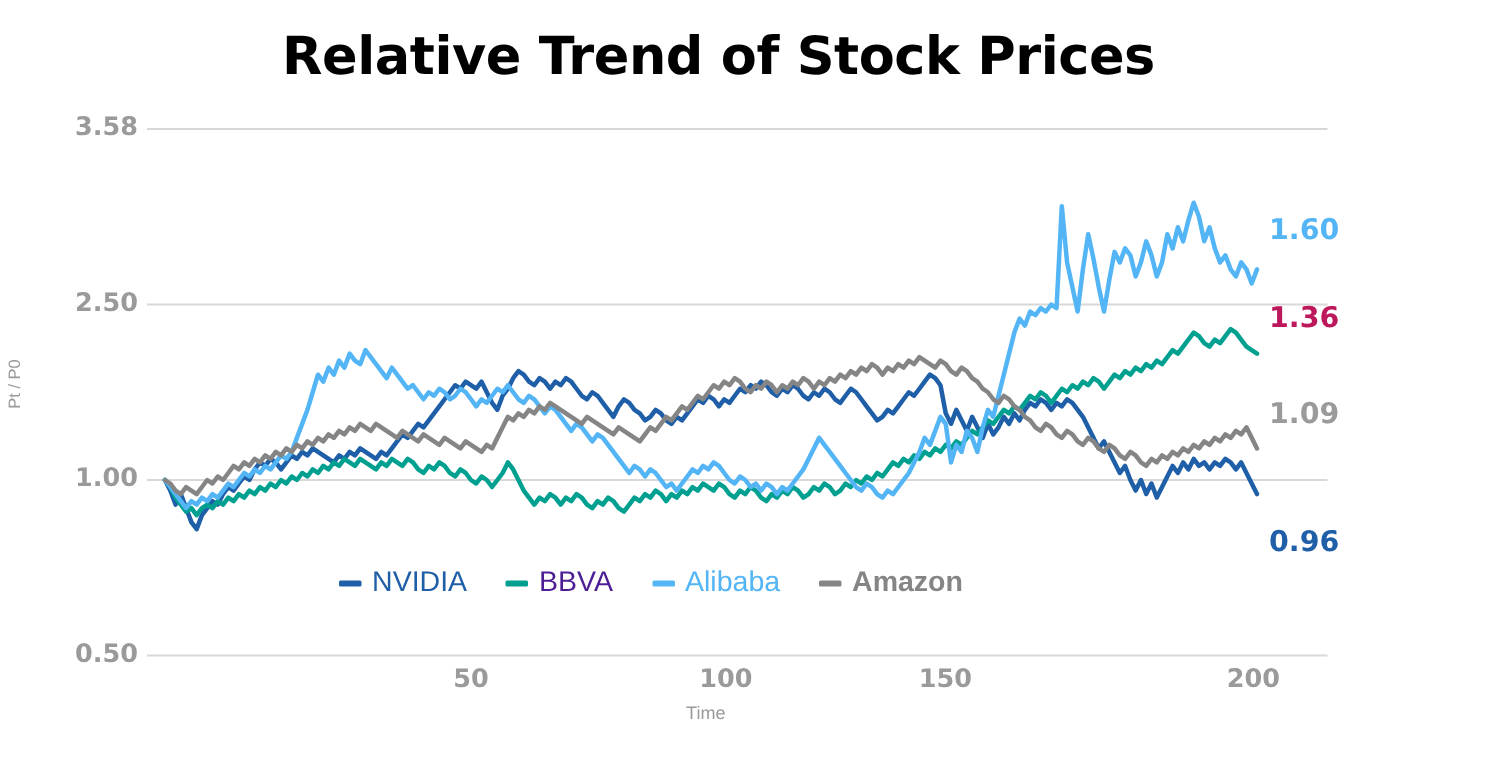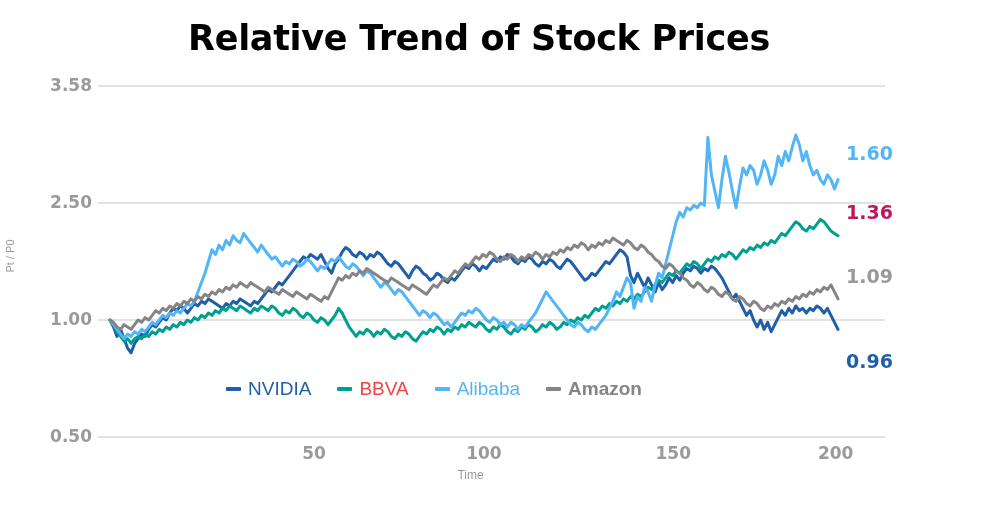--- a/index.html
+++ b/index.html
@@ -141,41 +141,41 @@
 
   <div id="y-tick-layer">
       <div class="y-tick-label" style="left: 40px; top: 75px;">3.58</div>
       <div class="y-tick-label" style="left: 40px; top: 192px;">2.50</div>
       <div class="y-tick-label" style="left: 40px; top: 309px;">1.00</div>
       <div class="y-tick-label" style="left: 40px; top: 426px;">0.50</div>
     </div>
   <div id="x-tick-layer">
       <div class="x-tick-label" style="left: 245.845px; top: 443px;">50</div>
       <div class="x-tick-label" style="left: 421.691px; top: 443px;">100</div>
-      <div class="x-tick-label" style="left: 611px; top: 443px;">150</div>
+      <div class="x-tick-label" style="left: 568px; top: 443px;">150</div>
       <div class="x-tick-label" style="left: 773.382px; top: 443px;">200</div>
     </div>
   <div id="end-label-layer">
       <div class="end-label" style="color: rgb(83, 181, 245); left: 846px; top: 142px;">1.60</div>
       <div class="end-label" style="color: #be185d; left: 846px; top: 201px;">1.36</div>
       <div class="end-label" style="color: rgb(154, 154, 154); left: 846px; top: 265px;">1.09</div>
       <div class="end-label" style="color: rgb(31, 95, 168); left: 846px; top: 339px; margin-top: 11px;">0.96</div>
     </div>
 
   <div class="axis-label-y">Pt / P0</div>
   <div class="axis-label-x">Time</div>
 
   <div class="legend" id="legend">
       <div class="legend-item">
         <span class="legend-dash" style="background: rgb(31, 95, 168);"></span>
         <span class="legend-text" style="color: rgb(31, 95, 168);">NVIDIA</span>
       </div>
       <div class="legend-item">
         <span class="legend-dash" style="background: rgb(0, 160, 144);"></span>
-        <span class="legend-text" style="color: #ef4444;">BBVA</span>
+        <span class="legend-text" style="color: #4c1d95;">BBVA</span>
       </div>
       <div class="legend-item">
         <span class="legend-dash" style="background: rgb(83, 181, 245);"></span>
         <span class="legend-text" style="color: rgb(83, 181, 245);">Alibaba</span>
       </div>
       <div class="legend-item">
         <span class="legend-dash" style="background: rgb(133, 133, 133);"></span>
         <span class="legend-text" style="color: rgb(133, 133, 133); font-weight: bold;">Amazon</span>
       </div>
     </div>

